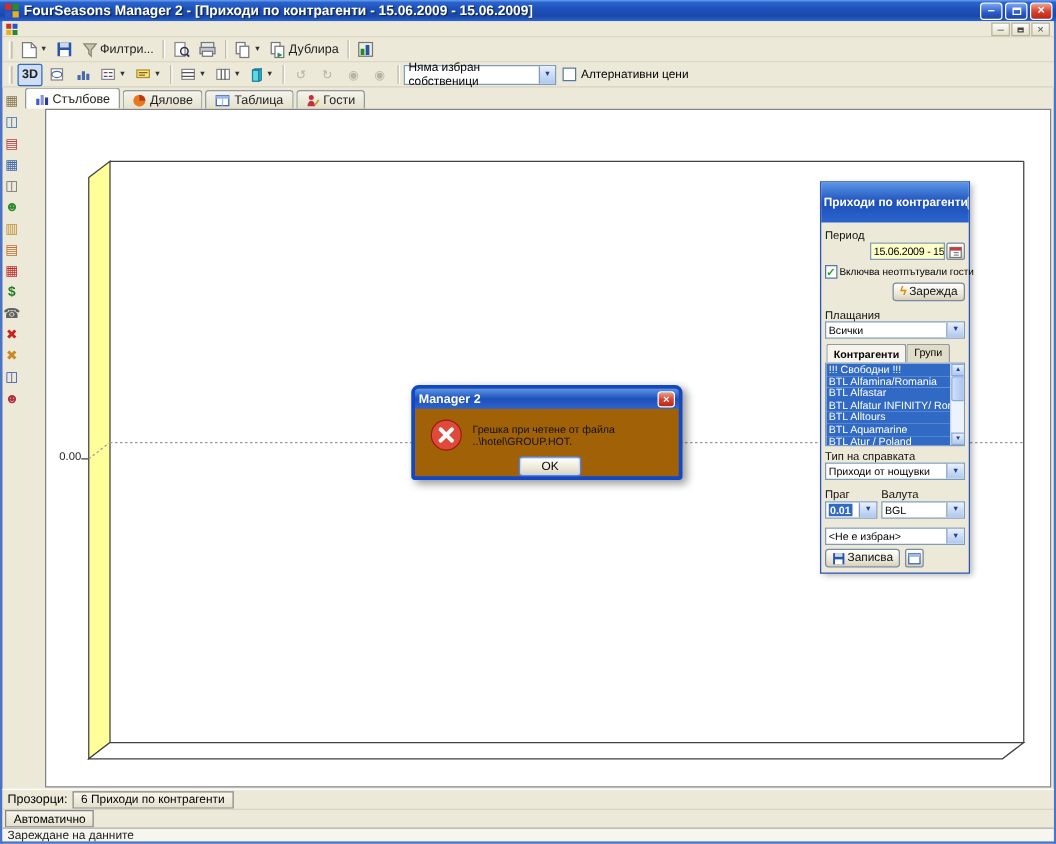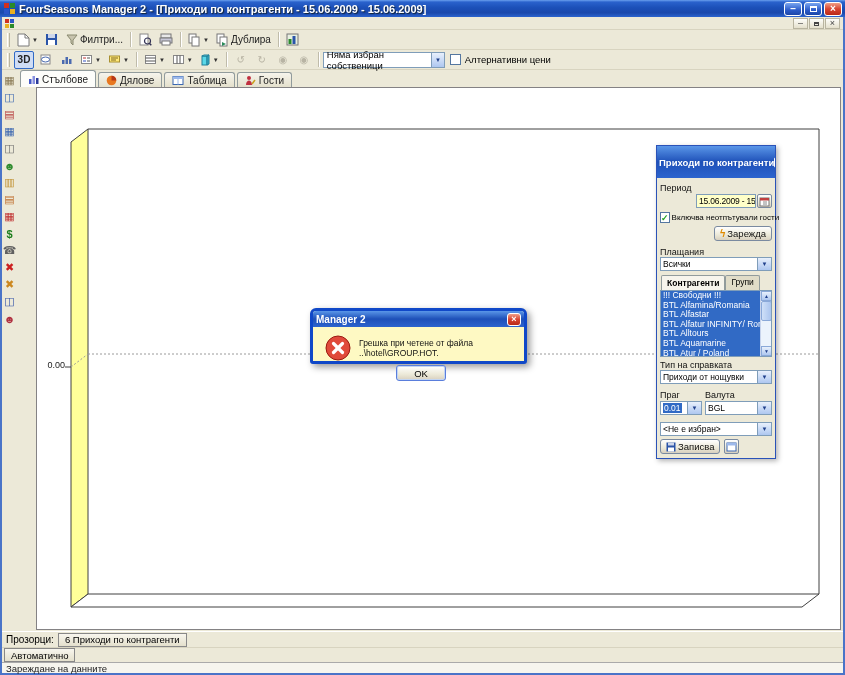--- a/index.html
+++ b/index.html
@@ -97,25 +97,25 @@
   .ptab.active { background:#f6f4ec; font-weight:bold; padding:2px 5px; }
   .ctr-list { position:relative; height:67px; background:#fff; border:1px solid #7f9db9; overflow:hidden; }
   .ctr-list-items { position:absolute; left:0; top:0; right:11px; }
   .ctr-item { background:#316ac5; color:#fff; font-size:8.5px; line-height:9.6px; padding-left:2px; white-space:nowrap; overflow:hidden; }
   .vscroll { position:absolute; right:0; top:0; width:11px; height:100%; background:#ecf3fc; border-left:1px solid #c8d4ec; }
   .scr-btn { width:11px; height:10px; background:linear-gradient(#e8f0fc,#aec7f0); border:1px solid #8aa8d8;
     color:#20408c; font-size:5px; display:flex; align-items:center; justify-content:center; }
   .scr-btn.down { position:absolute; bottom:0; }
   .scr-thumb { position:absolute; top:10px; width:11px; height:20px; background:linear-gradient(90deg,#cfe0f8,#aac4ee); border:1px solid #8aa8d8; border-radius:2px; }
   .dualrow { display:flex; gap:3px; margin-top:1px; }
-  .sel-text { background:#316ac5; color:#fff; padding:0 1px; }
-
-  
-  .dlg { position:absolute; left:310px; top:308px; width:217px; height:56px; z-index:10;
-    border:3px solid #1048c8; border-radius:6px 6px 3px 3px; background:#fef9c3; box-shadow:3px 3px 7px rgba(0,0,0,.4); }
+  .sel-text { background:#316ac5; color:#fff; padding:0 1px;font-weight:bold; }
+
+  
+  .dlg { position:absolute; left:329px; top:308px; width:217px; height:76px; z-index:10;
+    border:3px solid #1048c8; border-radius:6px 6px 3px 3px; background:#a16207; box-shadow:3px 3px 7px rgba(0,0,0,.4); }
   .dlg-title { height:16px; background:linear-gradient(180deg,#5a96e8,#1e50b8 50%,#2c64ce); border-radius:3px 3px 0 0;
     display:flex; align-items:center; padding:0 3px; color:#fff; font-size:10px; font-weight:bold; }
   .dlg-close { margin-left:auto; width:14px; height:13px; border-radius:3px; border:1px solid #fff;
     background:linear-gradient(#f0a088,#d84430 50%,#b82818); color:#fff; font-size:9px; line-height:11px; text-align:center; font-weight:bold; }
   .dlg-body { position:relative; height:58px; }
   .dlg-msg-row { display:flex; align-items:center; gap:8px; padding:8px 6px 0 12px; }
   .dlg-msg { font-size:8.5px; color:#111; }
   .dlg-ok { position:absolute; left:83px; bottom:4px; width:50px; height:16px; border:1px solid #5a7edc; border-radius:3px;
     background:linear-gradient(#fff,#ece9d8 60%,#d8d0bf); font-size:9.5px; display:flex; align-items:center; justify-content:center;
     box-shadow:inset 0 0 0 1px #c2d5f2; }

